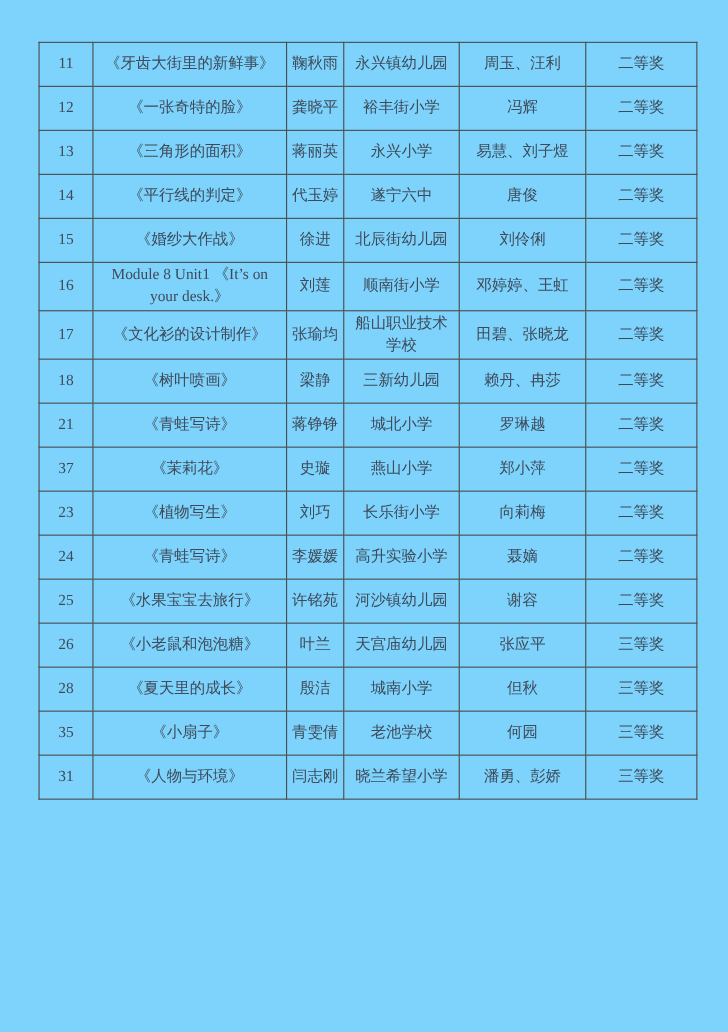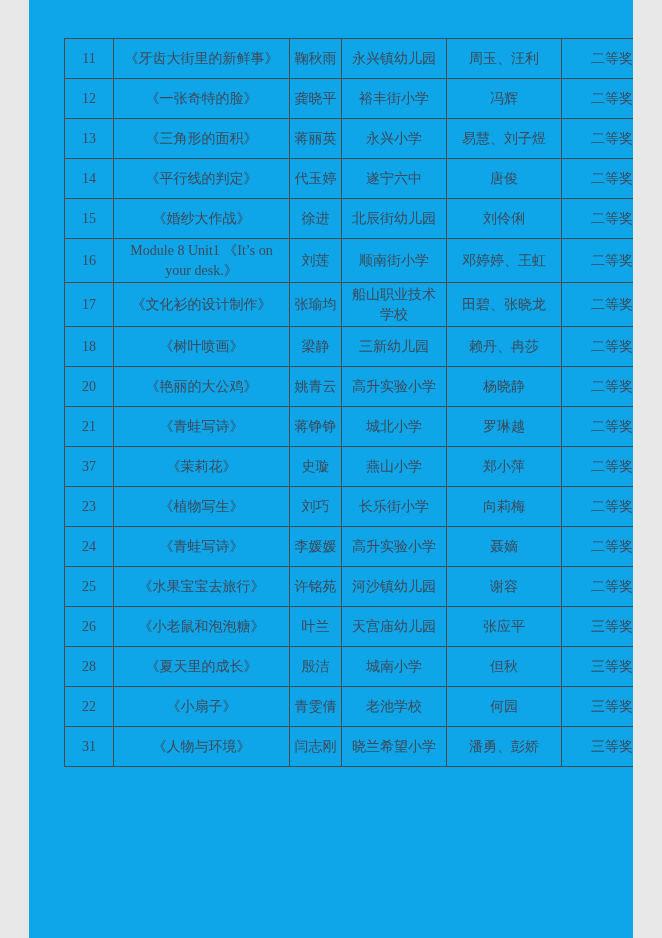--- a/index.html
+++ b/index.html
@@ -2,24 +2,24 @@
 <html><head>
 <meta charset="utf-8">
 <style>
   html, body {
     margin: 0;
     padding: 0;
     background: #e8e8e8;
   }
   .page {
     position: relative;
-    width: 604px;
+    width: 662px;
     height: 938px;
     margin: 0 auto;
-    background: #0ea5e9;
+    background: #7dd3fc;
     font-family: "Liberation Serif", "DejaVu Serif", serif;
     overflow: hidden;
   }
   table.awards {
     position: absolute;
     left: 35px;
     top: 38px;
     width: 598px;
     border-collapse: collapse;
     table-layout: fixed;
@@ -114,28 +114,20 @@
   </tr>
         <tr>
     <td>18</td>
     <td>《树叶喷画》</td>
     <td>梁静</td>
     <td>三新幼儿园</td>
     <td>赖丹、冉莎</td>
     <td>二等奖</td>
   </tr>
         <tr>
-    <td>20</td>
-    <td>《艳丽的大公鸡》</td>
-    <td>姚青云</td>
-    <td>高升实验小学</td>
-    <td>杨晓静</td>
-    <td>二等奖</td>
-  </tr>
-        <tr>
     <td>21</td>
     <td>《青蛙写诗》</td>
     <td>蒋铮铮</td>
     <td>城北小学</td>
     <td>罗琳越</td>
     <td>二等奖</td>
   </tr>
         <tr>
     <td>37</td>
     <td>《茉莉花》</td>
@@ -178,21 +170,21 @@
   </tr>
         <tr>
     <td>28</td>
     <td>《夏天里的成长》</td>
     <td>殷洁</td>
     <td>城南小学</td>
     <td>但秋</td>
     <td>三等奖</td>
   </tr>
         <tr>
-    <td>22</td>
+    <td>35</td>
     <td>《小扇子》</td>
     <td>青雯倩</td>
     <td>老池学校</td>
     <td>何园</td>
     <td>三等奖</td>
   </tr>
         <tr>
     <td>31</td>
     <td>《人物与环境》</td>
     <td>闫志刚</td>

